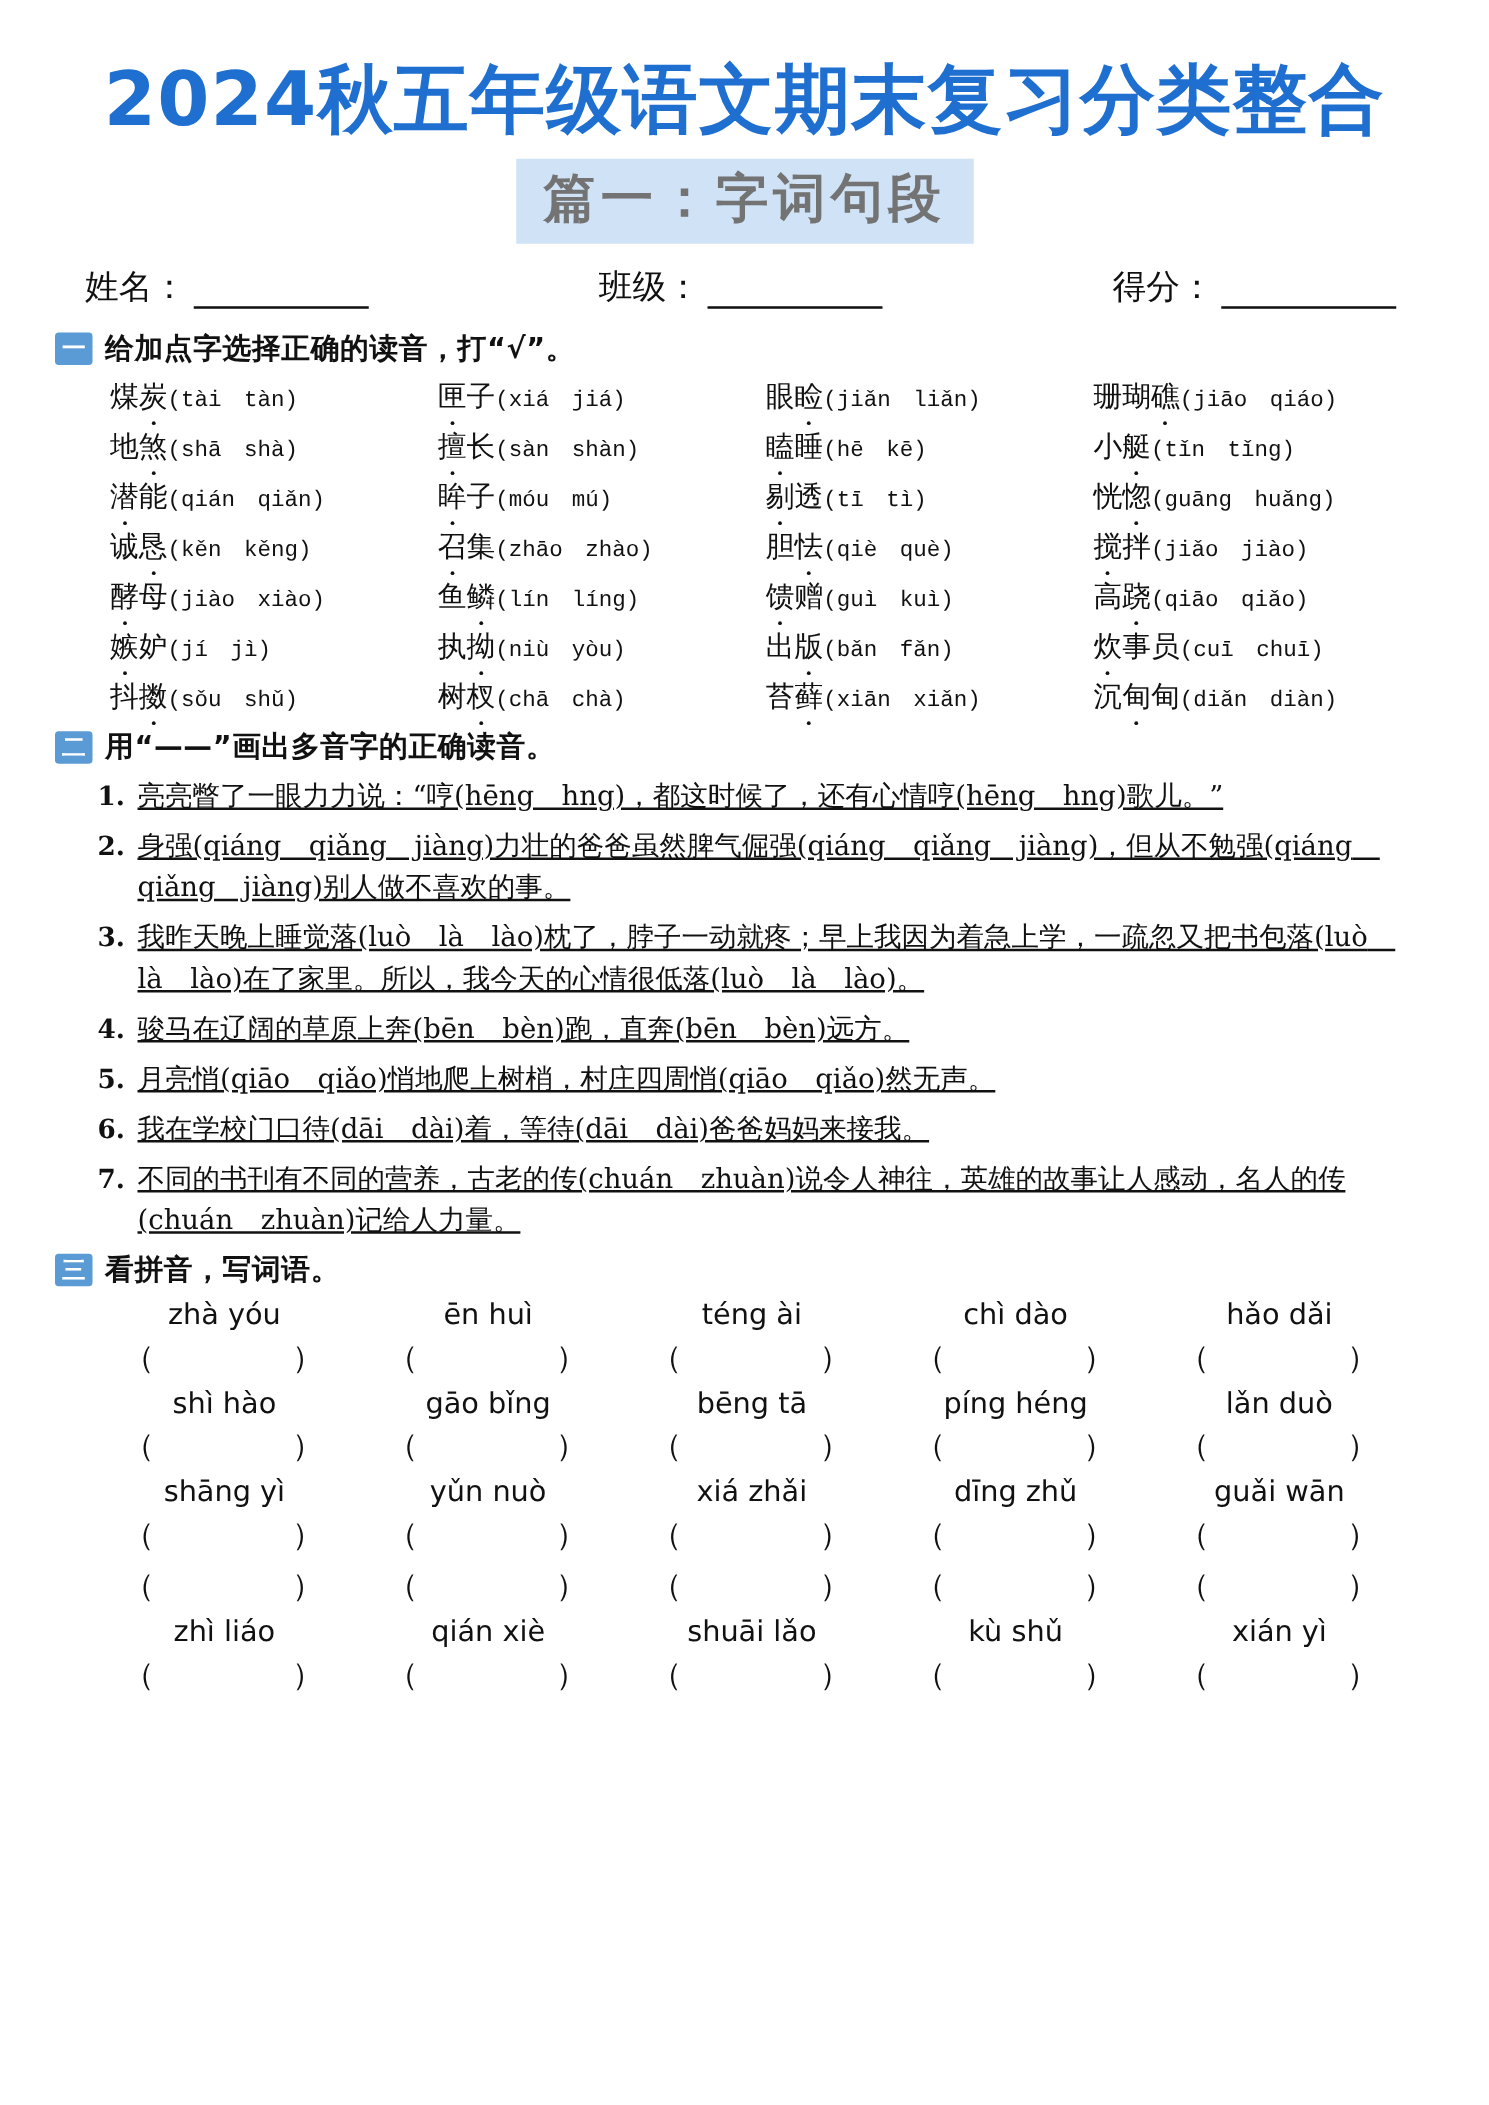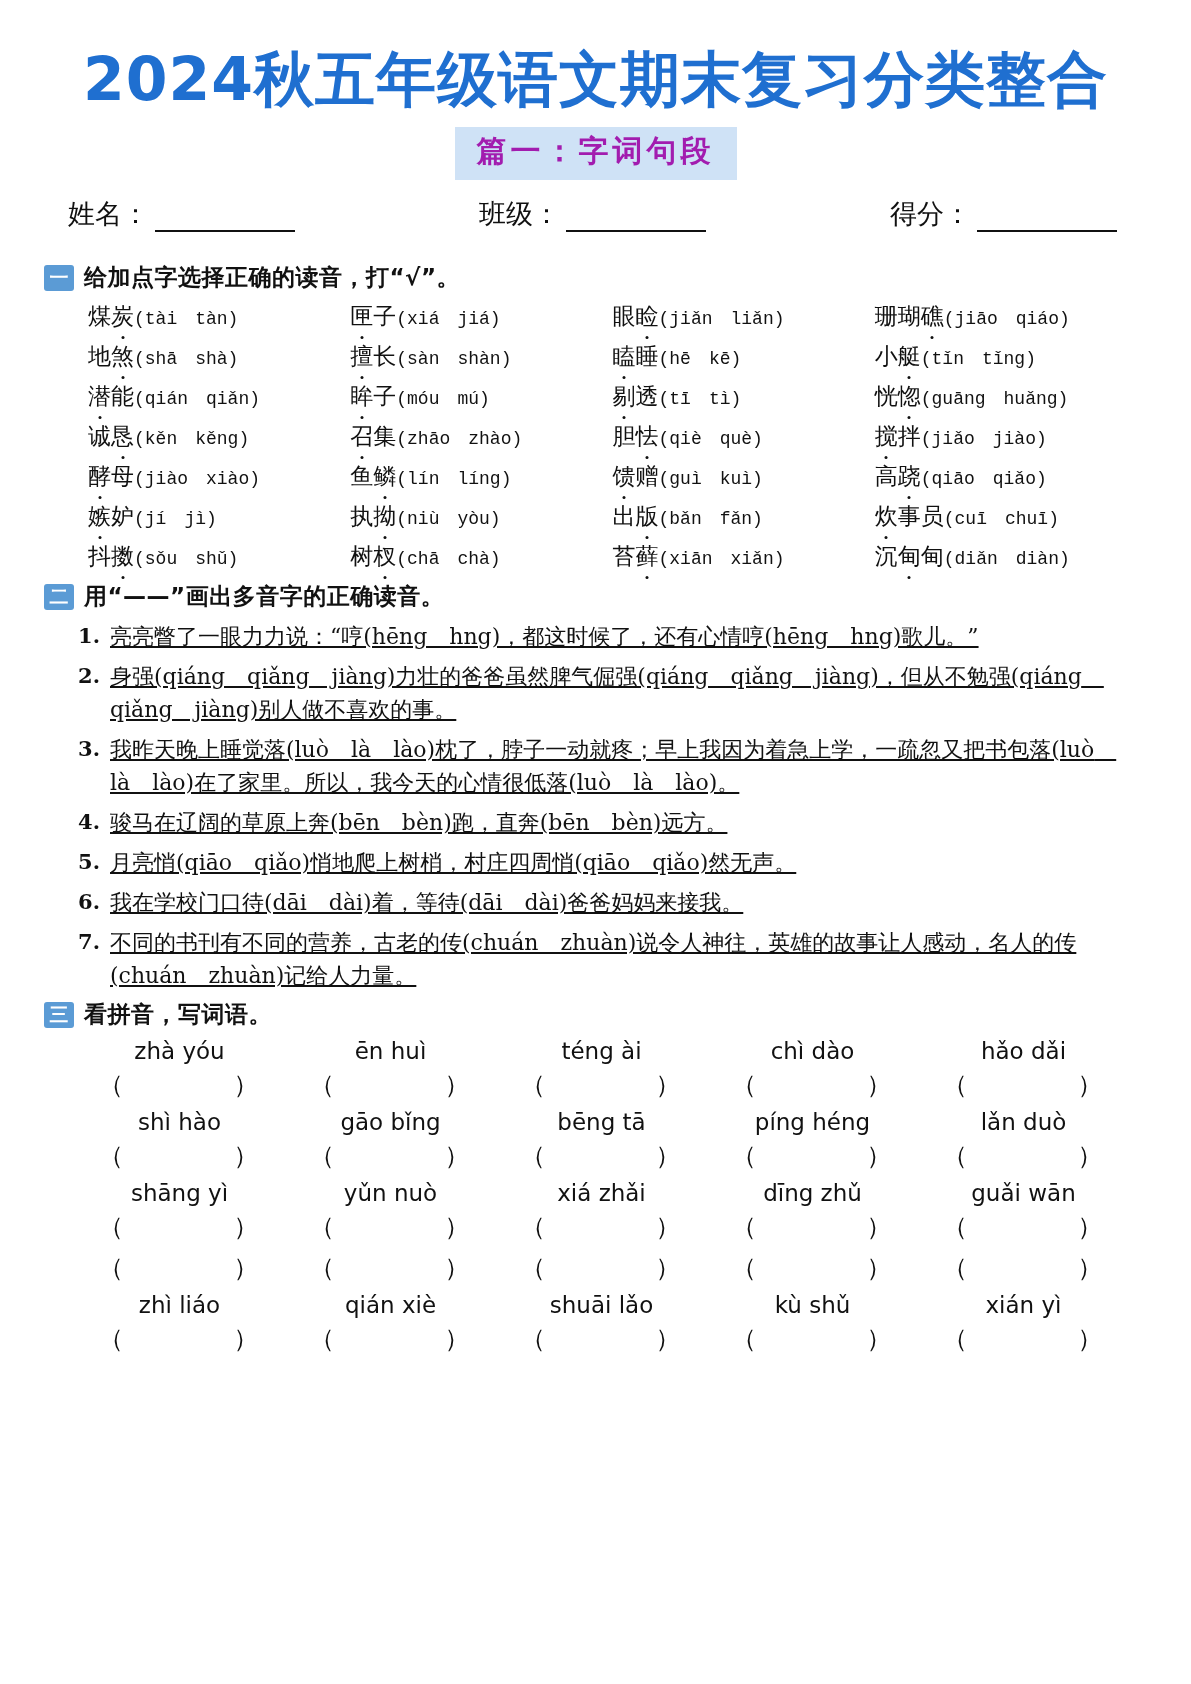--- a/index.html
+++ b/index.html
@@ -34,35 +34,35 @@
     margin: 12px 0 6px 0;
     white-space: nowrap;
   }
   .sub-title-wrap {
     text-align: center;
     margin-bottom: 16px;
   }
   .sub-title {
     display: inline-block;
     background: #cfe2f6;
-    color: #a21caf;
-    font-family: "DejaVu Sans", "Liberation Sans", sans-serif;
-    font-weight: bold;
-    font-size: 30px;
+    color: #737373;
+    font-family: "DejaVu Sans", "Liberation Sans", sans-serif;
+    font-weight: bold;
+    font-size: 42px;
     padding: 4px 22px 8px 22px;
     letter-spacing: 4px;
   }
 
   
   .meta-row {
     display: flex;
     justify-content: space-between;
     align-items: flex-end;
     padding: 0 30px 0 24px;
-    margin-bottom: 30px;
+    margin-bottom: 16px;
     gap: 16px;
   }
   .meta-item {
     display: flex;
     align-items: flex-end;
     font-size: 27px;
     font-family: "DejaVu Serif", serif;
   }
   .meta-label { white-space: nowrap; }
   .meta-line {

